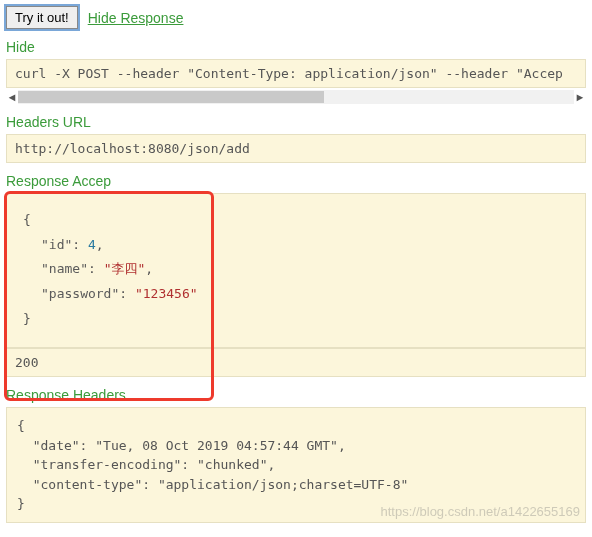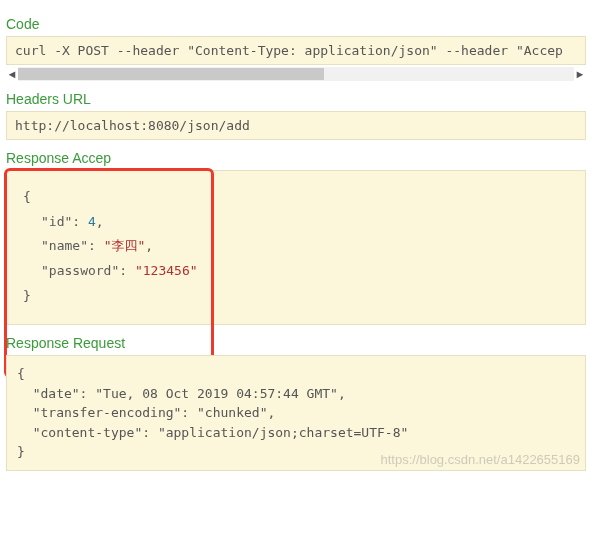--- a/index.html
+++ b/index.html
@@ -119,23 +119,25 @@
   .rel-wrap {
     position: relative;
     margin-top: 2px;
   }
   .pad-left-1 { padding-left: 18px; display:inline; }
 </style>
 </head>
 <body>
 
 <div class="top-row">
+  <button class="try-btn">Try it out!</button>
+  <a class="hide-link">Hide Response</a>
 </div>
 
-<div class="section-title">Code</div>
+<div class="section-title">Hide</div>
 <div class="code-box curl-box">curl -X POST --header "Content-Type: application/json" --header "Accep</div>
 <div class="scroll-row">
   <div class="scroll-arrow">◄</div>
   <div class="scroll-track">
     <div class="scroll-thumb"></div>
   </div>
   <div class="scroll-arrow">►</div>
 </div>
 
 <div class="section-title">Headers URL</div>
@@ -145,25 +147,26 @@
 
 <div class="rel-wrap">
   <div class="json-box">
 <span>{</span>
 <div><span class="pad-left-1 tok-key">"id"</span><span>: </span><span class="tok-num">4</span><span>,</span></div>
 <div><span class="pad-left-1 tok-key">"name"</span><span>: </span><span class="tok-str">"李四"</span><span>,</span></div>
 <div><span class="pad-left-1 tok-key">"password"</span><span>: </span><span class="tok-str">"123456"</span></div>
 <span>}</span>
   </div>
 
+  <div class="code-box">200</div>
 
   <div class="highlight-box" style="left:-2px; top:-2px; width:210px; height:210px;"></div>
 </div>
 
-<div class="section-title">Response Request</div>
+<div class="section-title">Response Headers</div>
 <div class="headers-wrap">
   <div class="headers-box">{
   "date": "Tue, 08 Oct 2019 04:57:44 GMT",
   "transfer-encoding": "chunked",
   "content-type": "application/json;charset=UTF-8"
 }</div>
   <div class="watermark">https://blog.csdn.net/a1422655169</div>
 </div>
 
 </body></html>

